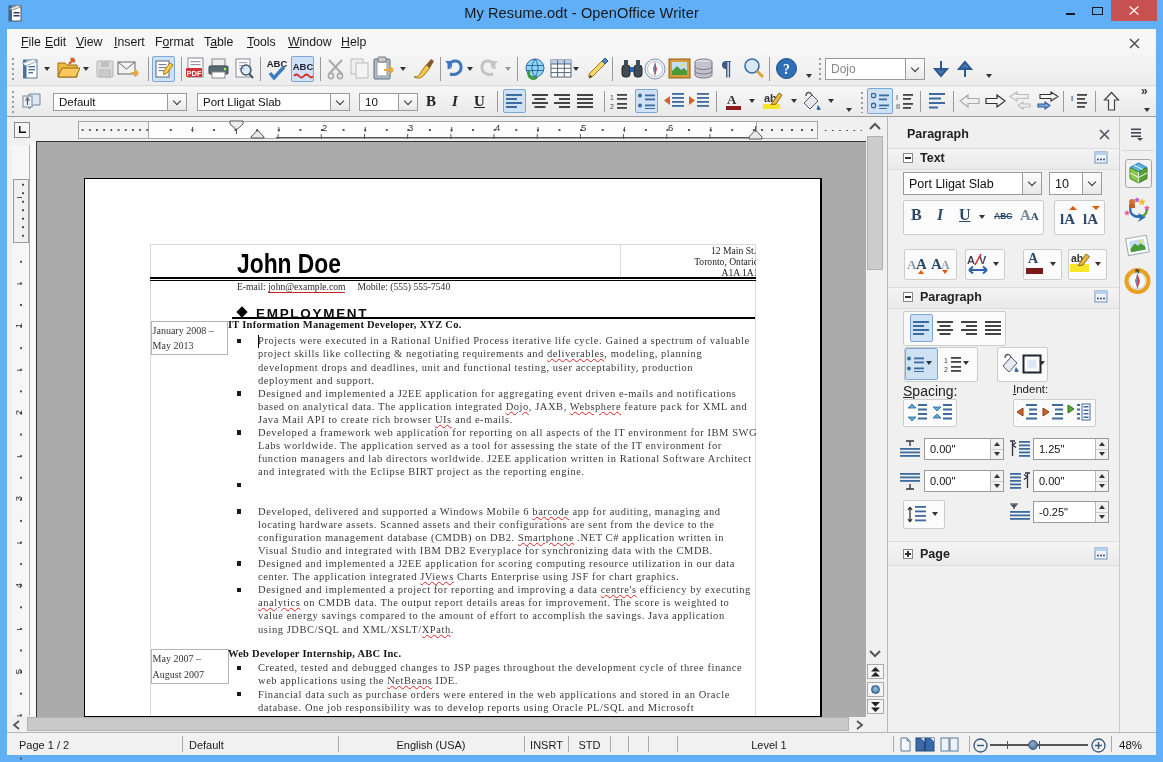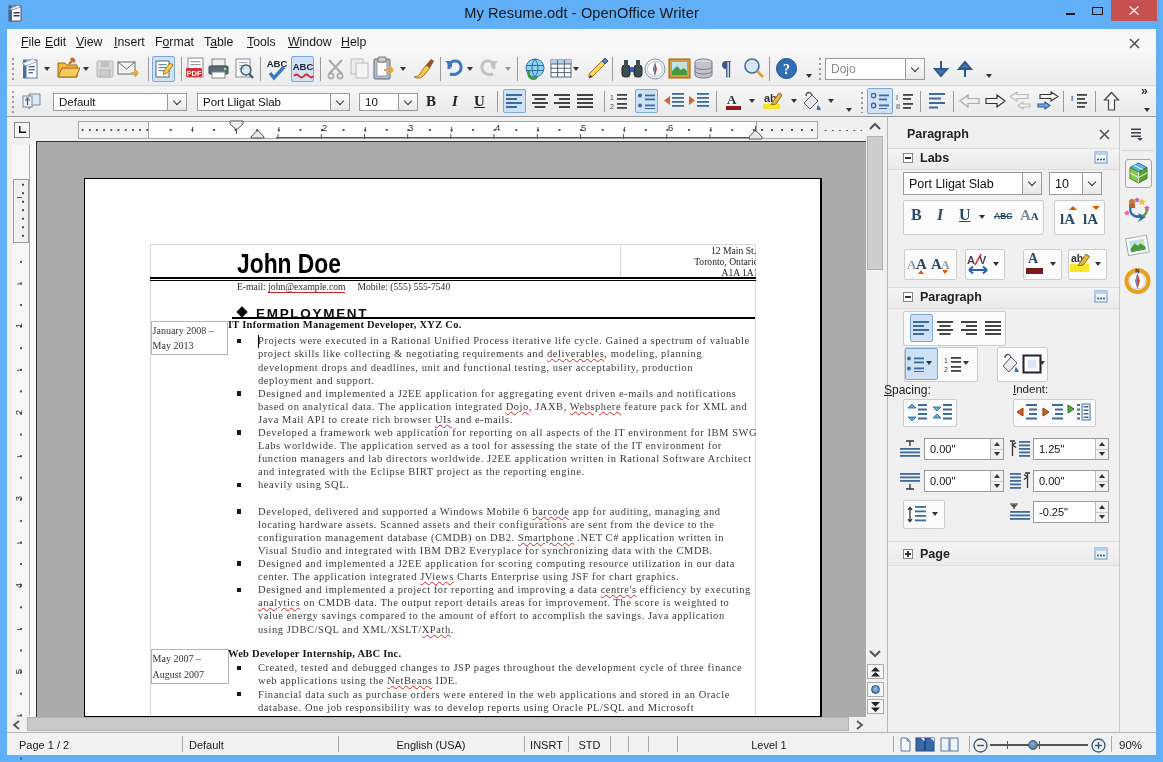--- a/index.html
+++ b/index.html
@@ -481,21 +481,20 @@
         <div class="line">based on analytical data. The application integrated <span class="sqw">Dojo</span>, JAXB, <span class="sqw">Websphere</span> feature pack for XML and</div>
         <div class="line">Java Mail API to create rich browser <span class="sqw">UIs</span> and e-mails.</div>
       </div>
 <div class="ab bi" style="top:247.05px">
         <div class="line">Developed a framework web application for reporting on all aspects of the IT environment for IBM SWG</div>
         <div class="line">Labs worldwide. The application served as a tool for assessing the state of the IT environment for</div>
         <div class="line">function managers and lab directors worldwide. J2EE application written in Rational Software Architect</div>
         <div class="line">and integrated with the Eclipse BIRT project as the reporting engine.</div>
       </div>
 <div class="ab bi" style="top:299.45px">
-        <div class="line">heavily using SQL.</div>
       </div>
 <div class="ab bi" style="top:325.65px">
         <div class="line">Developed, delivered and supported a Windows Mobile 6 <span class="sqw">barcode</span> app for auditing, managing and</div>
         <div class="line">locating hardware assets. Scanned assets and their configurations are sent from the device to the</div>
         <div class="line">configuration management database (CMDB) on DB2. <span class="sqw">Smartphone</span> .NET C# application written in</div>
         <div class="line">Visual Studio and integrated with IBM DB2 Everyplace for synchronizing data with the CMDB.</div>
       </div>
 <div class="ab bi" style="top:378.05px">
         <div class="line">Designed and implemented a J2EE application for scoring computing resource utilization in our data</div>
         <div class="line">center. The application integrated <span class="sqw">JViews</span> Charts Enterprise using JSF for chart graphics.</div>
@@ -564,21 +563,21 @@
 <div class="ab" id="sidebar" style="left:887px;top:117px;width:269px;height:615px;background:#f0f0f0;border-left:1px solid #b7b7b7"></div>
 <div id="sbcontent">
 <div class="ab" style="left:888px;top:117px;width:232px;height:31px;background:#f0f0f0"></div>
 <div class="ab" style="left:907px;top:127px;font:bold 12.5px 'Liberation Sans';color:#222">Paragraph</div>
 <svg class="ab" style="left:1099px;top:129px" width="11" height="11" viewBox="0 0 11 11">
       <path d="M1 1 L10 10 M10 1 L1 10" stroke="#556" stroke-width="1.7"></path>
     </svg>
 <div class="ab" style="left:888px;top:148px;width:232px;height:22px;background:linear-gradient(#f4f4f4,#eaeaea);border-top:1px solid #ddd;border-bottom:1px solid #ddd"></div>
 <div class="ab" style="left:903px;top:153px;width:10px;height:10px;background:#fff;border:1px solid #888"></div>
 <div class="ab" style="left:905px;top:157px;width:6px;height:1.5px;background:#333"></div>
-<div class="ab" style="left:920px;top:151px;font:bold 12.5px 'Liberation Sans';color:#222">Labs</div>
+<div class="ab" style="left:920px;top:151px;font:bold 12.5px 'Liberation Sans';color:#222">Text</div>
 <svg class="ab" style="left:1094px;top:151px" width="14" height="13" viewBox="0 0 14 13">
       <rect x="1" y="1" width="12" height="11" fill="#eef4fb" stroke="#6a94c4"></rect>
       <rect x="1" y="1" width="12" height="3" fill="#b8d0ea"></rect>
       <circle cx="4" cy="8.5" r="0.9" fill="#335"></circle>
       <circle cx="7" cy="8.5" r="0.9" fill="#335"></circle>
       <circle cx="10" cy="8.5" r="0.9" fill="#335"></circle>
     </svg>
 <div class="combo" style="left:903px;top:172px;width:139px;height:23px">
       <div class="txt" style="font-size:12.5px">Port Lligat Slab</div>
       <div class="btn"></div>
@@ -706,21 +705,21 @@
 <svg class="ab" style="left:1000px;top:352px" width="20" height="24" viewBox="0 0 20 24">
       <path d="M3 14 L11 5 L17 11 L9 20 Z" fill="#e8e8f0" stroke="#556"></path>
       <path d="M11 5 C 9 1 5 2 5 6" fill="none" stroke="#556" stroke-width="1.3"></path>
       <path d="M16 15 C17.5 17.5 19 18 18.5 20 L15 20 C14.5 18 15 17 16 15 Z" fill="#3a6ea5"></path>
     </svg>
 <svg class="ab" style="left:1022px;top:354px" width="20" height="20" viewBox="0 0 20 20">
       <rect x="1.5" y="1.5" width="17" height="17" fill="#fff" stroke="#223" stroke-width="2"></rect>
       <rect x="5.5" y="5.5" width="9" height="9" fill="#dde8f4"></rect>
     </svg>
 <div class="ab dd" style="left:1039px;top:361px"></div>
-<div class="ab" style="left:884px;top:383px;font-size:12px;color:#222"><u>S</u>pacing:</div>
+<div class="ab" style="left:903px;top:383px;font-size:14px;color:#222"><u>S</u>pacing:</div>
 <div class="ab" style="left:1013px;top:383px;font-size:11.5px;color:#222"><u>I</u>ndent:</div>
 <div class="ab" style="left:903px;top:399px;width:54px;height:28px;background:#fbfbfb;border:1px solid #ccc;border-radius:2px"></div>
 <svg class="ab" style="left:907px;top:403px" width="21" height="19" viewBox="0 0 21 19">
       <path d="M5 1 L9 5 L1 5 Z M5 18 L9 14 L1 14 Z" fill="#55aadd" stroke="#2a6a9a" stroke-width="0.8"></path>
       <g fill="#3e6b9e">
         <rect x="11" y="1" width="9" height="2"></rect>
         <rect x="11" y="5.5" width="9" height="2"></rect>
         <rect x="11" y="10" width="9" height="2"></rect>
         <rect x="11" y="14.5" width="9" height="2"></rect>
       </g>
@@ -952,14 +951,14 @@
       <path d="M4 7.5 L11 7.5" stroke="#35567c" stroke-width="1.4"></path>
     </svg>
 <div class="ab" style="left:990px;top:744px;width:98px;height:1.5px;background:#555"></div>
 <div class="ab" style="left:1007px;top:741px;width:1px;height:8px;background:#555"></div>
 <div class="ab" style="left:1039px;top:741px;width:1px;height:8px;background:#555"></div>
 <div class="ab" style="left:1028px;top:740px;width:10px;height:10px;border-radius:50%;background:radial-gradient(circle at 3.5px 3px,#8aa8c8,#46688c);border:1px solid #35567c"></div>
 <svg class="ab" style="left:1091px;top:738px" width="15" height="15" viewBox="0 0 15 15">
       <circle cx="7.5" cy="7.5" r="6.5" fill="none" stroke="#35567c" stroke-width="1.3"></circle>
       <path d="M4 7.5 L11 7.5 M7.5 4 L7.5 11" stroke="#35567c" stroke-width="1.4"></path>
     </svg>
-<div class="ab" style="left:1119px;top:739px;font-size:11.5px">90%</div>
+<div class="ab" style="left:1119px;top:739px;font-size:11.5px">48%</div>
 </div>
 
 </body></html>

